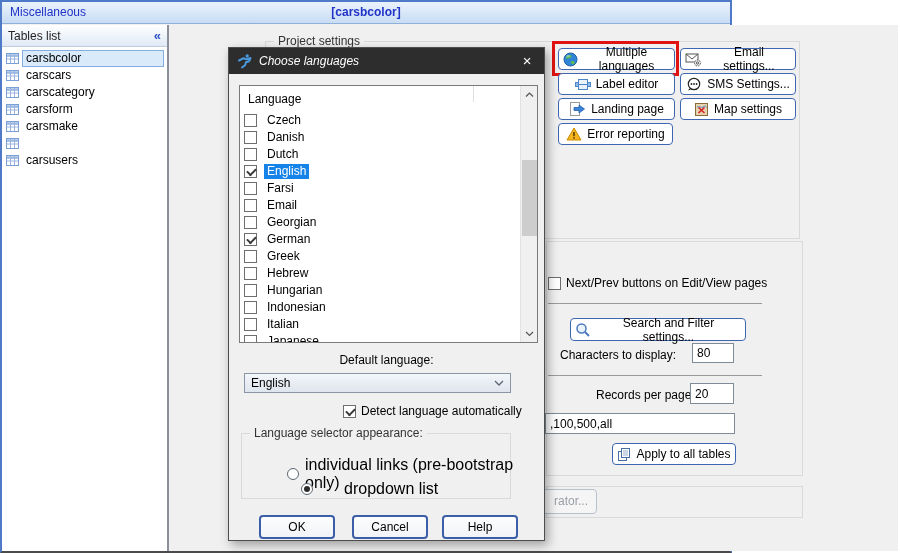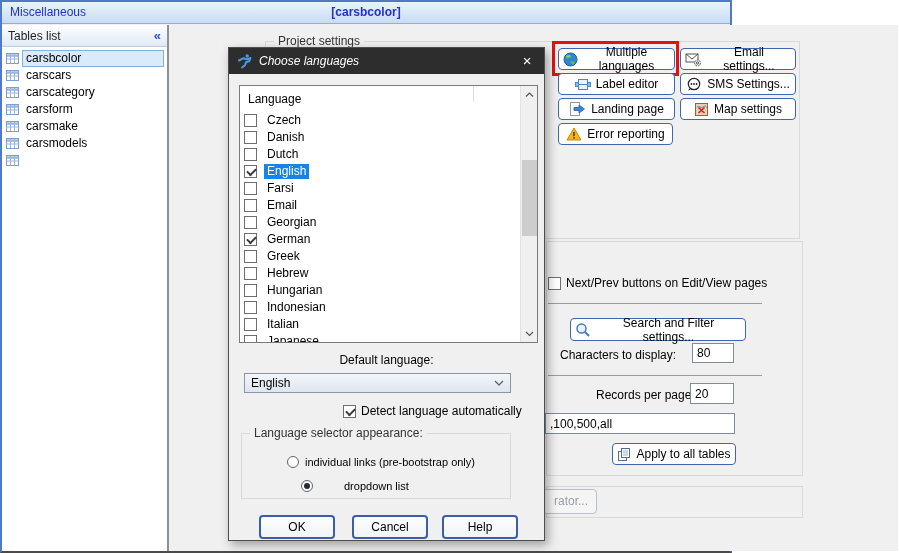--- a/index.html
+++ b/index.html
@@ -69,21 +69,21 @@
   .sbar { position:absolute; right:0; top:0; width:17px; height:100%; background:#f0f0f0;
           border-left:1px solid #e2e2e2; }
   .sarrow { position:absolute; left:0; width:17px; height:17px; display:flex; align-items:center; justify-content:center; }
   .sthumb { position:absolute; left:1px; width:15px; background:#cdcdcd; }
   .dropdown { position:absolute; left:15px; top:325px; width:267px; height:20px;
               background:linear-gradient(#f3f6fa,#dfe5ee); border:1px solid #8a95a5;
               display:flex; align-items:center; padding:0 6px; font-size:12px; cursor:pointer; }
   .dropdown .dspacer { flex:1; }
   .dlg-center-label { position:absolute; left:0; right:0; top:305px; text-align:center; font-size:12px; }
   .chk-row { position:absolute; display:flex; align-items:center; gap:5px; font-size:12px; }
-  .radio-row { position:absolute; display:flex; align-items:center; gap:6px; font-size:11px; }
+  .radio-row { position:absolute; display:flex; align-items:center; gap:6px; font-size:16px; }
   .dlg-btn { position:absolute; width:76px; height:24px; background:linear-gradient(#fdfdfd,#f1f3f7);
              border:2px solid #3a5fa8; border-radius:4px; font-size:12px; cursor:pointer;
              font-family:"Liberation Sans",sans-serif; color:#000; }
   .disabled-btn { position:absolute; background:#f5f5f5; border:1px solid #b8c0cc; border-radius:4px;
                   font-size:12px; color:#9aa0a8; text-align:right; padding-right:8px; line-height:23px; }
 </style>
 </head>
 <body>
 
 <div class="window">
@@ -153,30 +153,30 @@
             <span class="side-label">carsmake</span>
           </div>
           <div class="side-item">
             <svg width="13" height="11" viewBox="0 0 13 11">
               <rect x="0.5" y="0.5" width="12" height="10" fill="#ffffff" stroke="#7a9fd4"></rect>
               <rect x="0.5" y="0.5" width="12" height="2.6" fill="#b8cfee" stroke="#7a9fd4"></rect>
               <line x1="4.5" y1="1" x2="4.5" y2="10" stroke="#9ab4de"></line>
               <line x1="8.5" y1="1" x2="8.5" y2="10" stroke="#9ab4de"></line>
               <line x1="1" y1="6" x2="12" y2="6" stroke="#9ab4de"></line>
             </svg>
-            <span class="side-label">carsmodels</span>
-          </div>
-          <div class="side-item">
-            <svg width="13" height="11" viewBox="0 0 13 11">
-              <rect x="0.5" y="0.5" width="12" height="10" fill="#ffffff" stroke="#7a9fd4"></rect>
-              <rect x="0.5" y="0.5" width="12" height="2.6" fill="#b8cfee" stroke="#7a9fd4"></rect>
-              <line x1="4.5" y1="1" x2="4.5" y2="10" stroke="#9ab4de"></line>
-              <line x1="8.5" y1="1" x2="8.5" y2="10" stroke="#9ab4de"></line>
-              <line x1="1" y1="6" x2="12" y2="6" stroke="#9ab4de"></line>
-            </svg>
+          </div>
+          <div class="side-item">
+            <svg width="13" height="11" viewBox="0 0 13 11">
+              <rect x="0.5" y="0.5" width="12" height="10" fill="#ffffff" stroke="#7a9fd4"></rect>
+              <rect x="0.5" y="0.5" width="12" height="2.6" fill="#b8cfee" stroke="#7a9fd4"></rect>
+              <line x1="4.5" y1="1" x2="4.5" y2="10" stroke="#9ab4de"></line>
+              <line x1="8.5" y1="1" x2="8.5" y2="10" stroke="#9ab4de"></line>
+              <line x1="1" y1="6" x2="12" y2="6" stroke="#9ab4de"></line>
+            </svg>
+            <span class="side-label">carsusers</span>
           </div>
         </div>
     </div>
 
     <div class="main" style="position:absolute;left:169px;top:0;right:0;bottom:0;background:#f0f0f0;"></div>
 
     <div class="grp" style="left:263px;top:16px;width:535px;height:198px;">
       <span class="grp-label">Project settings</span>
     </div>
 

